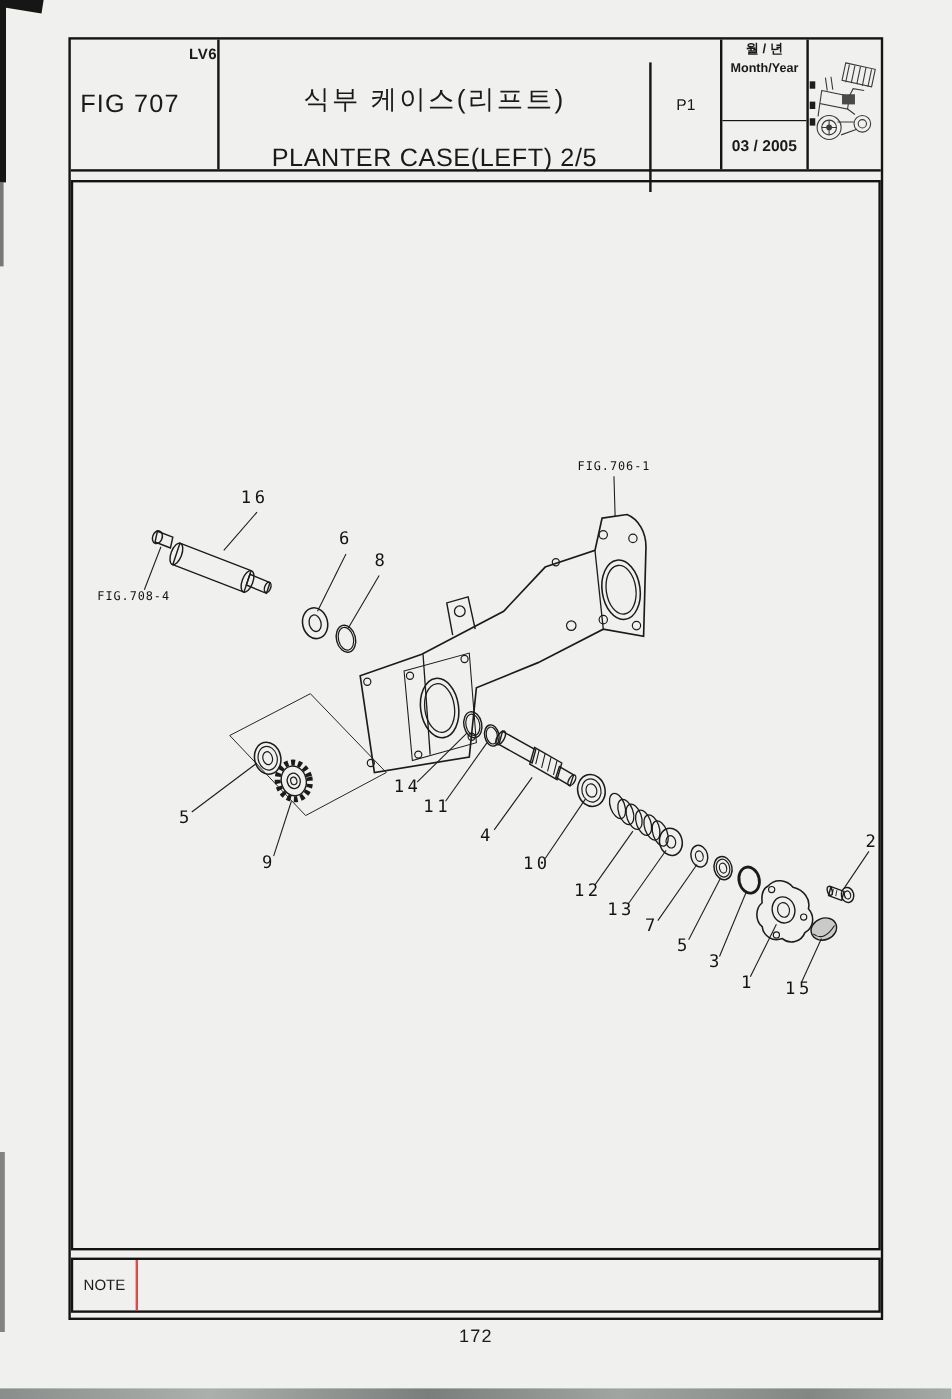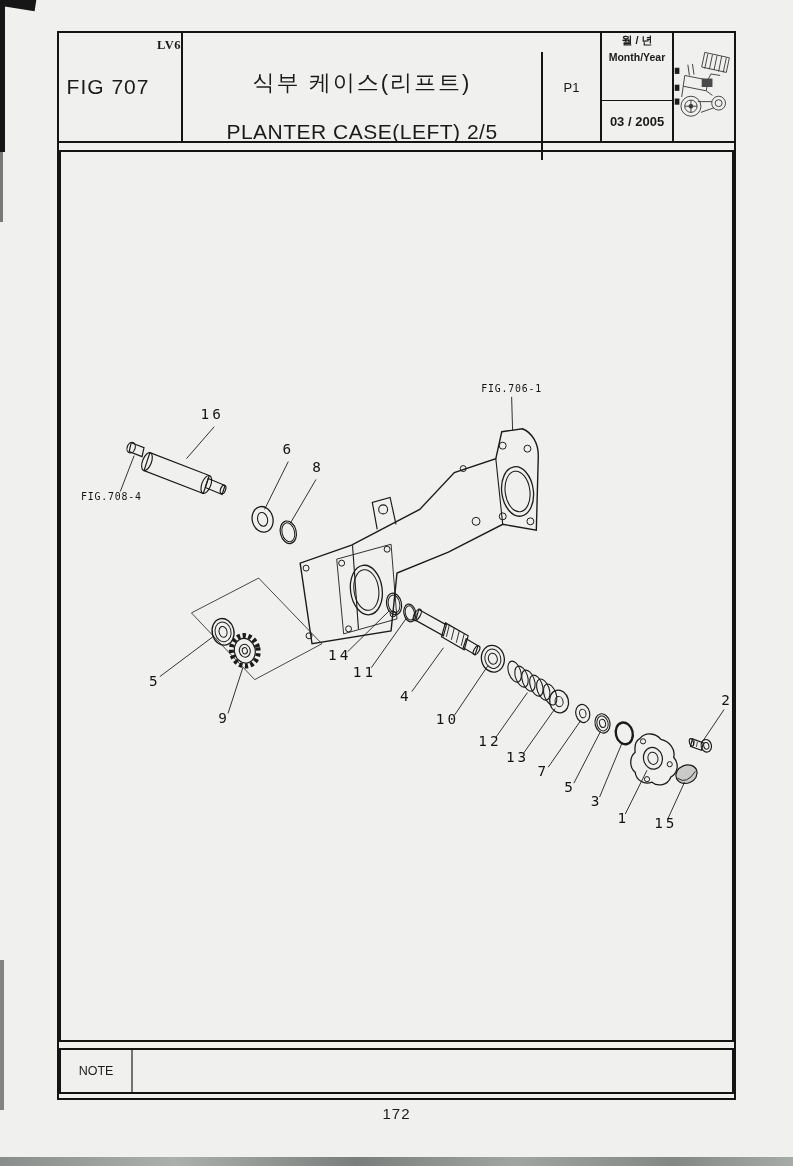--- a/index.html
+++ b/index.html
@@ -30,39 +30,39 @@
     position:absolute; left:57px; top:31px; width:679px; height:1069px;
     border:2px solid #141414;
   }
 
   
   .header { position:absolute; left:0; top:0; right:0; height:110px; display:flex; border-bottom:2px solid #141414; }
   .cell { border-right:2px solid #141414; height:100%; }
   .fig-cell { width:124px; display:flex; flex-direction:row; }
   .fig-num { flex:1; display:flex; align-items:center; justify-content:center; font-size:21px; letter-spacing:1px; }
   .fig-divider { height:0; border-top:1.5px solid #141414; }
-  .lv { height:24px; display:flex; align-items:center; justify-content:center; font-size:12.5px; font-weight:bold; letter-spacing:.5px;font-family:Liberation Serif, serif; }
+  .lv { height:24px; display:flex; align-items:center; justify-content:center; font-size:12.5px; font-weight:bold; letter-spacing:.5px; }
   .title-cell { width:360px; display:flex; flex-direction:column; align-items:center; justify-content:center; gap:22px;margin-top:19px; }
   .title-ko { font-size:22px; letter-spacing:2px; }
   .title-en { font-size:21px; letter-spacing:.5px; }
   .p-cell { width:59px; display:flex; align-items:center; justify-content:center; font-size:13px; }
   .date-cell { width:72px; display:flex; flex-direction:column; }
   .date-top { flex:1; display:flex; flex-direction:column; align-items:center; justify-content:flex-start; gap:3px; border-bottom:1.5px solid #141414; }
   .date-ko { font-size:11px; font-weight:bold; }
   .date-en { font-size:10.5px; font-weight:bold; }
   .date-val { height:40px; display:flex; align-items:center; justify-content:center; font-size:13px; font-weight:bold; }
   .tractor-cell { flex:1; border-right:none; display:flex; align-items:center; justify-content:center; overflow:hidden; }
 
   
   .main-box { position:absolute; left:0; right:0; top:117px; height:892px; border:2px solid #141414; }
   .main-box svg { width:100%; height:100%; display:block; }
 
   
   .note-box { position:absolute; left:0; right:0; top:1015px; height:46px; border:2px solid #141414; display:flex; }
-  .note-label-cell { width:72px; border-right:2px solid #737373; display:flex; align-items:center; justify-content:center; font-size:12.5px; }
+  .note-label-cell { width:54px; border-right:2px solid #ef4444; display:flex; align-items:center; justify-content:center; font-size:12.5px; }
   .note-content { flex:1; }
 
   
   .page-number { position:absolute; left:57px; top:1105px; width:679px; text-align:center; font-size:15px; letter-spacing:1px; }
 
   svg text { font-family:"DejaVu Sans Mono","Liberation Mono",monospace; fill:#141414; }
   .callout { font-size:14.5px; letter-spacing:3px; }
   .figref { font-size:10px; letter-spacing:.8px; }
 </style>
 </head>

